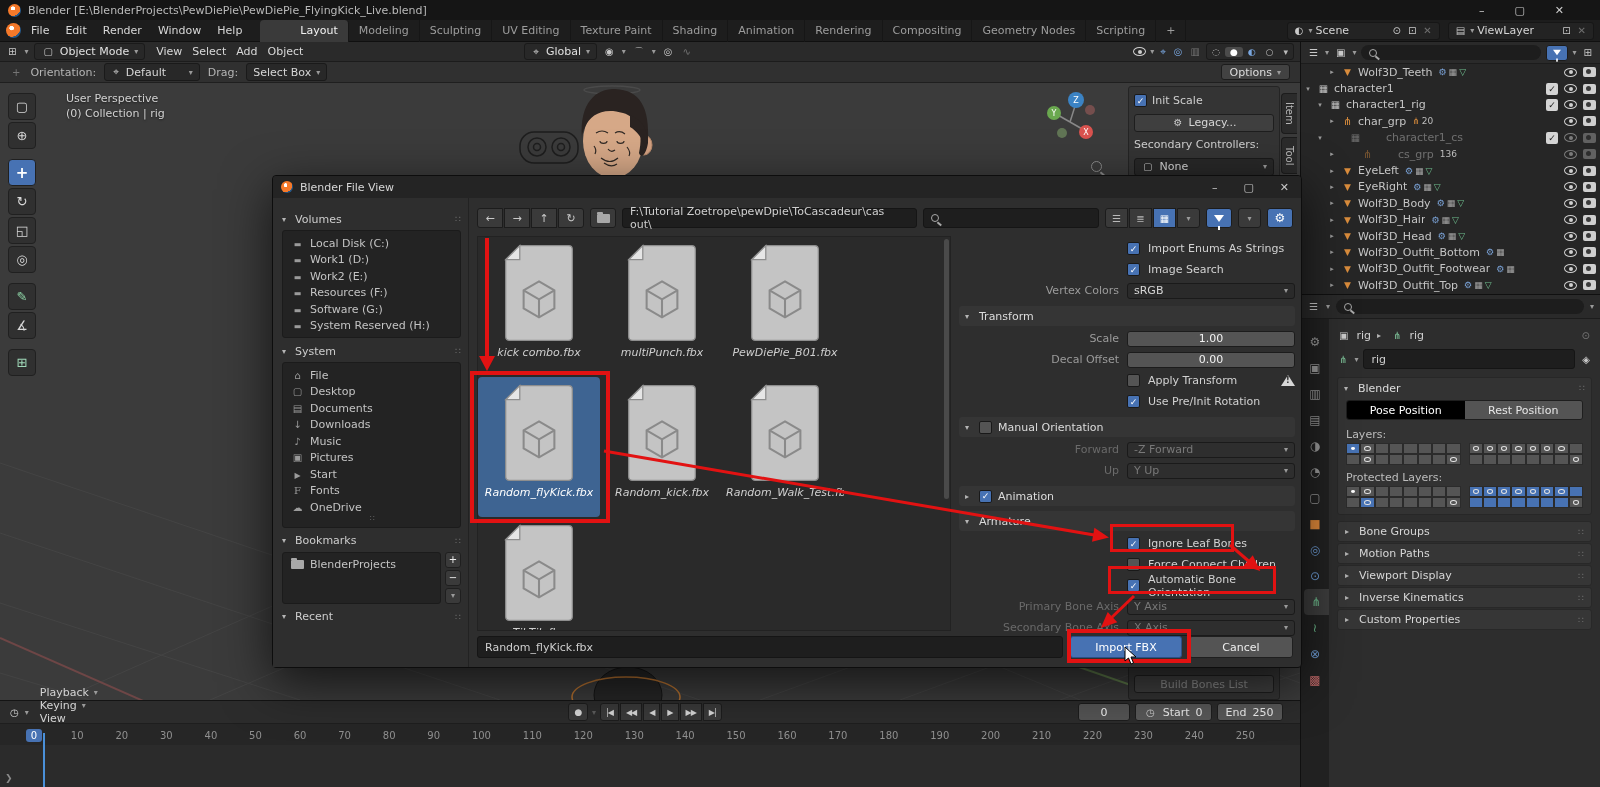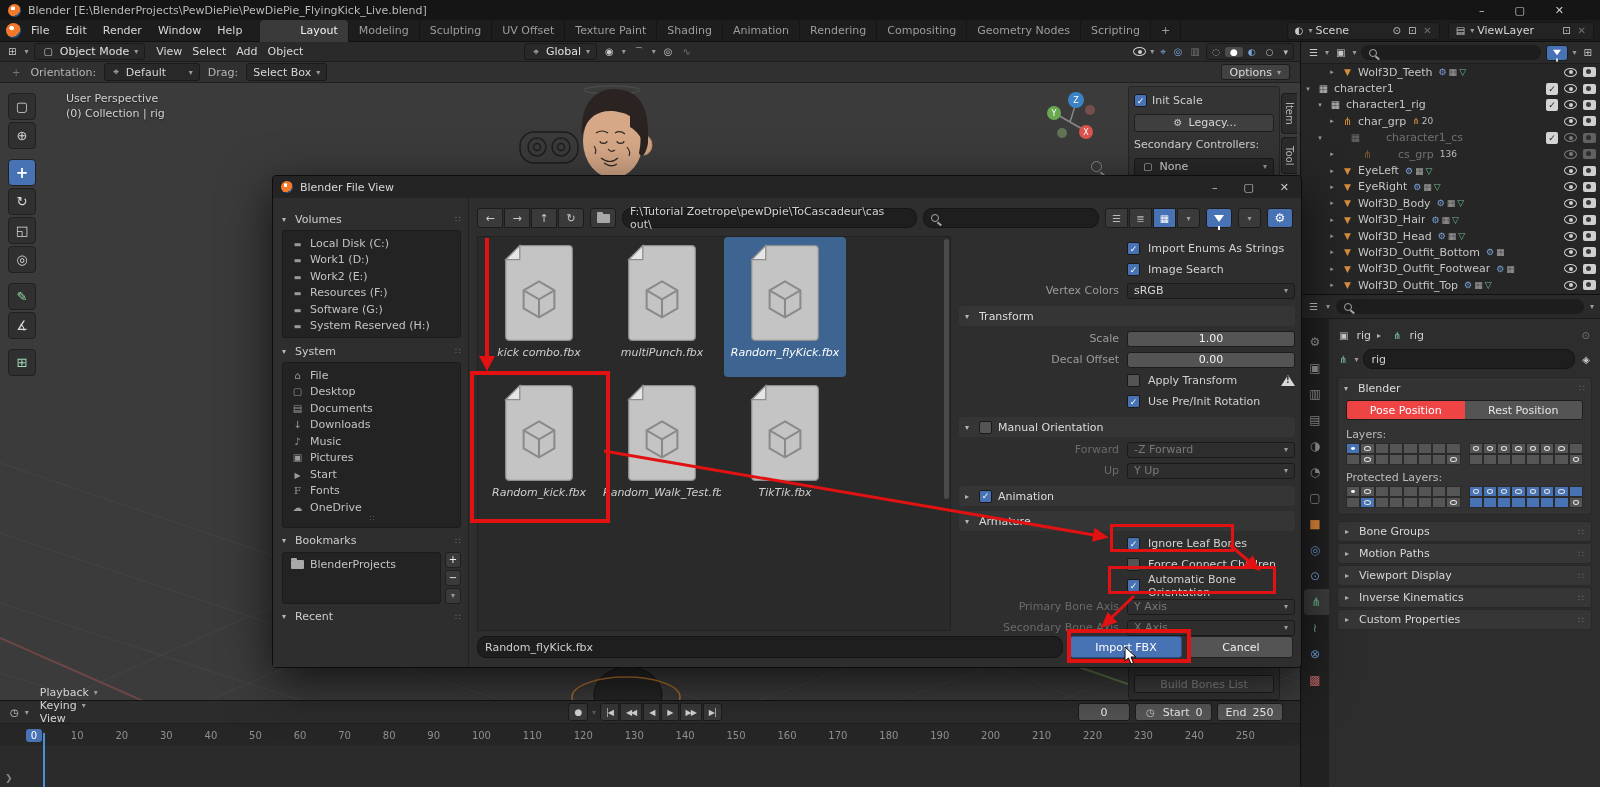--- a/index.html
+++ b/index.html
@@ -122,21 +122,21 @@
   #bm-ops { display:flex; flex-direction:column; gap:2px; }
   #bm-ops .btn { width:16px; height:16px; font-size:10px; background:#3a3a3a; }
 
   
   #dlg-toolbar { position:absolute; left:204px; top:8px; right:8px; height:24px; display:flex; gap:6px; align-items:center; }
   .nav-group { display:flex; gap:1px; }
   .nav-btn { width:26px; height:20px; background:#3a3a3a; border:1px solid #1c1c1c; color:#c9c9c9;
              display:flex; align-items:center; justify-content:center; font-size:11px; }
   .nav-group .nav-btn:first-child { border-radius:3px 0 0 3px; }
   .nav-group .nav-btn:last-child { border-radius:0 3px 3px 0; }
-  .tfield { background:#1e1e1e; border:1px solid #151515; border-radius:9px; height:20px;
+  .tfield { background:#1e1e1e; border:1px solid #151515; border-radius:3px; height:20px;
             display:flex; align-items:center; gap:6px; padding:0 7px; color:#cfcfcf; }
   #dlg-path { flex:1; }
   #dlg-search { width:176px; }
   .vm-group { display:flex; gap:1px; }
   .vm-btn { width:23px; height:20px; background:#3a3a3a; border:1px solid #1c1c1c; color:#b9b9b9;
             display:flex; align-items:center; justify-content:center; font-size:10px; }
   .vm-btn.sel { background:#4772b3; color:#fff; }
   .vm-group .vm-btn:first-child { border-radius:3px 0 0 3px; }
   .vm-group .vm-btn:last-child { border-radius:0 3px 3px 0; }
   .funnel { width:0; height:0; border-left:5px solid transparent; border-right:5px solid transparent; border-top:7px solid #fff; position:relative; }
@@ -217,21 +217,21 @@
   .ptab.act { background:#3d3d3d; border-radius:4px 0 0 4px; margin-left:3px; }
   #prop-content { position:absolute; left:28px; top:24px; right:0; bottom:0; padding:6px 8px 0 8px; }
   #prop-crumb { display:flex; align-items:center; gap:6px; height:20px; color:#d0d0d0; }
   #prop-name-row { display:flex; align-items:center; gap:5px; margin:4px 0 8px 0; }
   #prop-name-field { flex:1; height:20px; }
   .panel { background:#333333; border:1px solid #272727; border-radius:3px; margin-bottom:6px; }
   .panel-hdr { display:flex; align-items:center; gap:6px; height:20px; padding:0 6px; color:#dcdcdc; }
   .panel-hdr .grip { margin-left:auto; }
   .seg { display:flex; margin:2px 8px 8px 8px; height:20px; border-radius:3px; overflow:hidden; border:1px solid #1e1e1e; }
   .seg div { flex:1; display:flex; align-items:center; justify-content:center; background:#545454; color:#e6e6e6; }
-  .seg .on { background:#ef4444; color:#fff;text-align:center; }
+  .seg .on { background:#000000; color:#fff;text-align:center; }
   .lay-label { color:#bdbdbd; margin:2px 8px; }
   .lay-row { display:flex; gap:8px; margin:0 8px 6px 8px; }
   .lay-block { display:grid; grid-template-columns:repeat(8,1fr); width:124px; }
   .cell { height:11px; background:#555; border:1px solid #2b2b2b; position:relative; }
   .cell.on { background:#4772b3; }
   .cell.co::after { content:""; position:absolute; inset:2px 3px; border:1px solid #e2e2e2; border-radius:50%; }
   .cell.cf::after { content:""; position:absolute; inset:3px 4px; background:#fff; border-radius:50%; }
   .collapsed { display:flex; align-items:center; gap:6px; background:#363636; border:1px solid #282828;
                border-radius:3px; height:21px; padding:0 7px; color:#d6d6d6; margin-bottom:1px; }
   .collapsed .grip { margin-left:auto; }
@@ -283,21 +283,21 @@
   <div id="topbar">
     <span class="blender-logo" style="width:15px;height:15px;"></span>
     <span>
       
     <span class="menu-item">File</span><span class="menu-item">Edit</span><span class="menu-item">Render</span><span class="menu-item">Window</span><span class="menu-item">Help</span></span>
     <span id="workspace-tabs">
 
     <span class="ws-tab active">Layout</span>
         <span class="ws-tab">Modeling</span>
         <span class="ws-tab">Sculpting</span>
-        <span class="ws-tab">UV Offset</span>
+        <span class="ws-tab">UV Editing</span>
         <span class="ws-tab">Texture Paint</span>
         <span class="ws-tab">Shading</span>
         <span class="ws-tab">Animation</span>
         <span class="ws-tab">Rendering</span>
         <span class="ws-tab">Compositing</span>
         <span class="ws-tab">Geometry Nodes</span>
         <span class="ws-tab">Scripting</span>
         <span class="ws-tab">+</span>
       </span>
     <span style="margin-left:auto"></span>
@@ -702,20 +702,31 @@
               <svg viewBox="0 0 64 78">
                 <path d="M17,2 H55 Q58,2 58,5 V73 Q58,76 55,76 H9 Q6,76 6,73 V13 Z" fill="#c4c4c4" stroke="#8e8e8e"></path>
                 <path d="M17,2 L6,13 H17 Z" fill="#e6e6e6" stroke="#8e8e8e"></path>
                 <g fill="none" stroke="#8a8a8a" stroke-width="1.6">
                   <path d="M32,30 L44,37 V51 L32,58 L20,51 V37 Z"></path>
                   <path d="M20,37 L32,44 L44,37 M32,44 V58"></path>
                 </g>
               </svg>
               <span class="file-name">multiPunch.fbx</span>
             </div>
+            <div class="file-tile">
+              <svg viewBox="0 0 64 78">
+                <path d="M17,2 H55 Q58,2 58,5 V73 Q58,76 55,76 H9 Q6,76 6,73 V13 Z" fill="#c4c4c4" stroke="#8e8e8e"></path>
+                <path d="M17,2 L6,13 H17 Z" fill="#e6e6e6" stroke="#8e8e8e"></path>
+                <g fill="none" stroke="#8a8a8a" stroke-width="1.6">
+                  <path d="M32,30 L44,37 V51 L32,58 L20,51 V37 Z"></path>
+                  <path d="M20,37 L32,44 L44,37 M32,44 V58"></path>
+                </g>
+              </svg>
+              <span class="file-name">PewDiePie_B01.fbx</span>
+            </div>
             <div class="file-tile sel">
               <svg viewBox="0 0 64 78">
                 <path d="M17,2 H55 Q58,2 58,5 V73 Q58,76 55,76 H9 Q6,76 6,73 V13 Z" fill="#c4c4c4" stroke="#8e8e8e"></path>
                 <path d="M17,2 L6,13 H17 Z" fill="#e6e6e6" stroke="#8e8e8e"></path>
                 <g fill="none" stroke="#8a8a8a" stroke-width="1.6">
                   <path d="M32,30 L44,37 V51 L32,58 L20,51 V37 Z"></path>
                   <path d="M20,37 L32,44 L44,37 M32,44 V58"></path>
                 </g>
               </svg>
               <span class="file-name">Random_flyKick.fbx</span>

